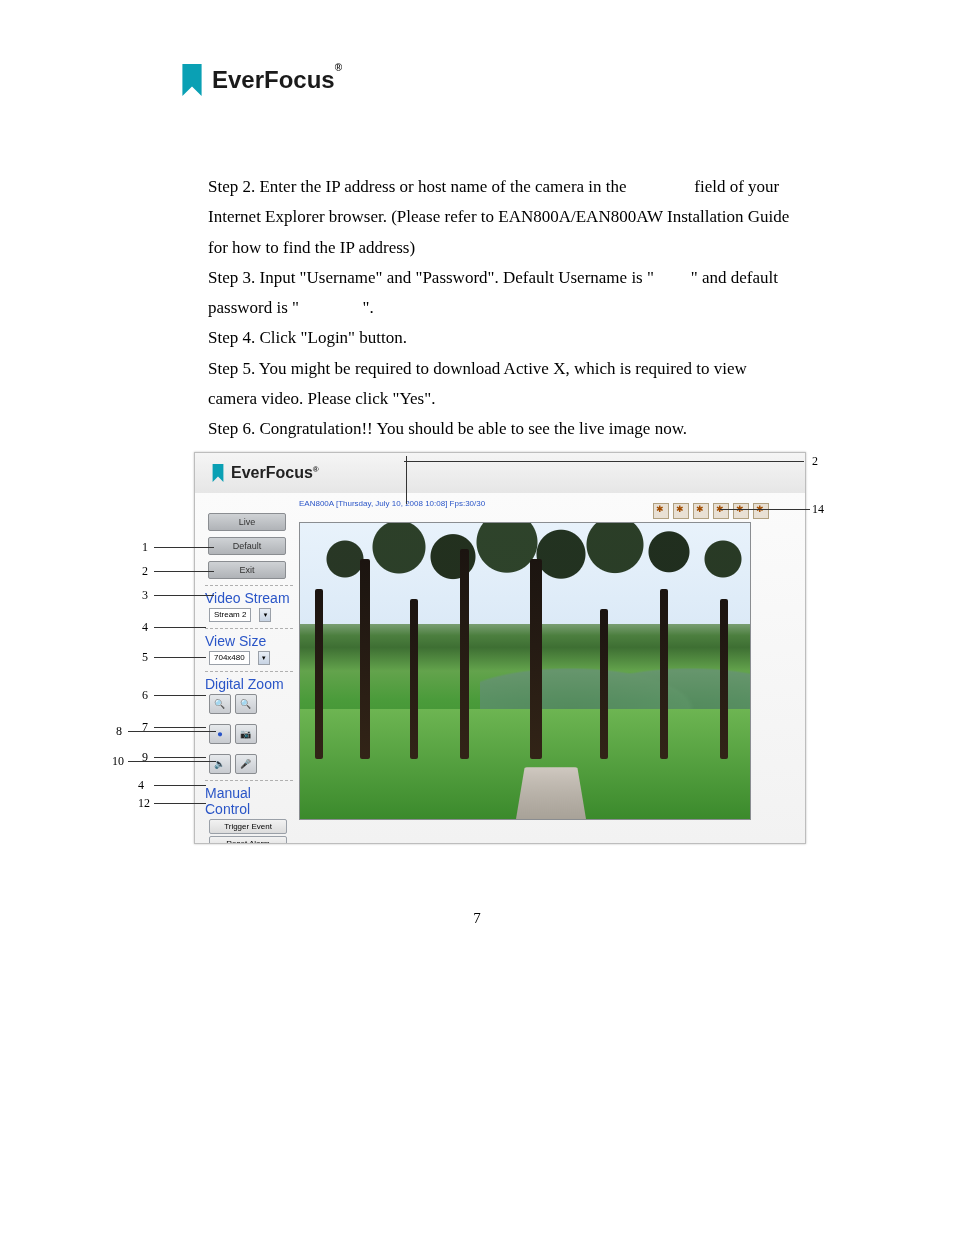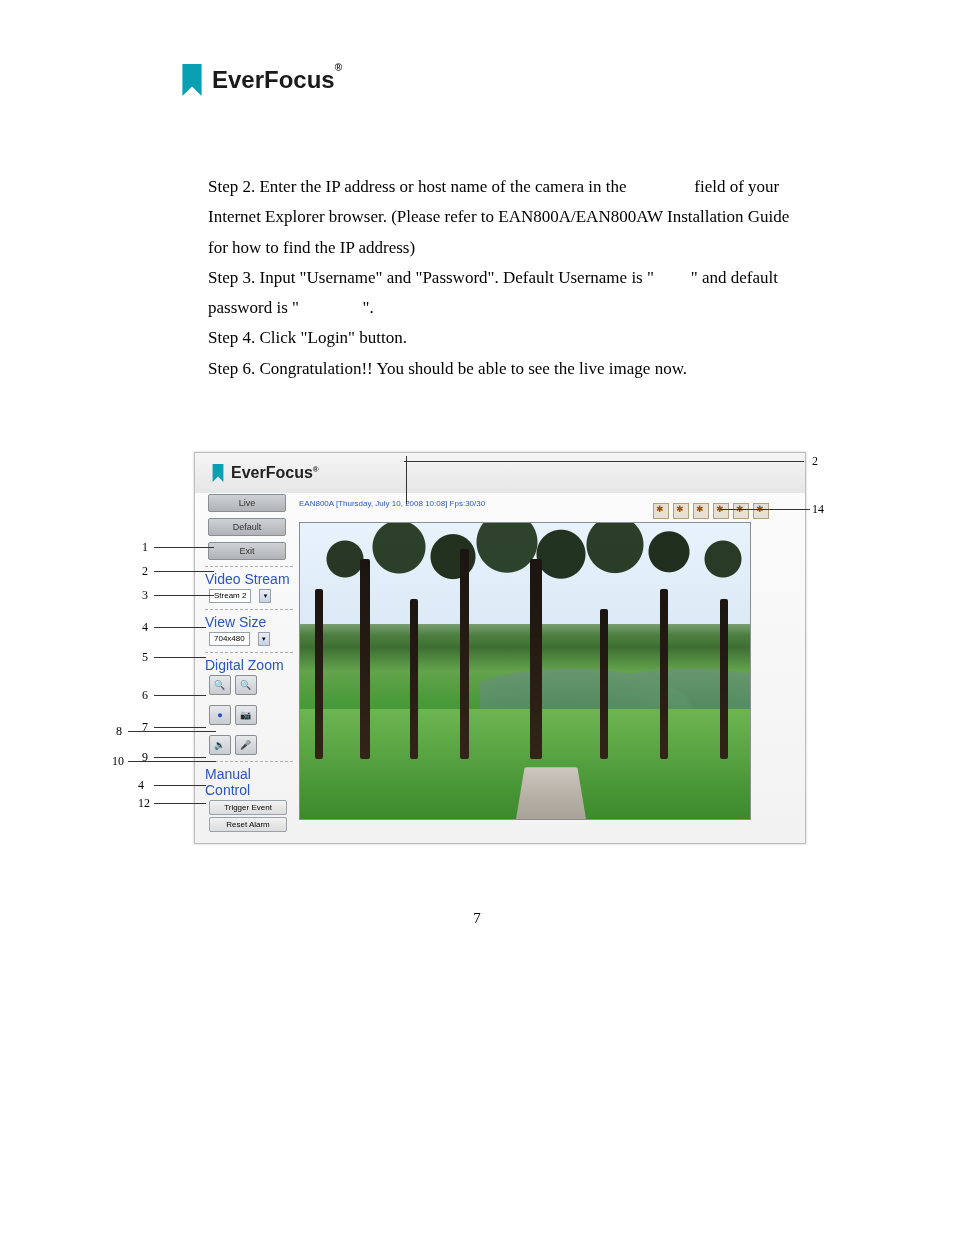--- a/index.html
+++ b/index.html
@@ -101,21 +101,21 @@
   .ui-brand .name {
     font-weight: bold; font-size: 16px; color:#222;
     font-family: Arial, sans-serif;
   }
   .ui-brand sup { font-size: 8px; }
   .ui-inner {
     display:flex;
   }
   .sidebar {
     width: 104px;
-    padding: 1px 6px 0 6px;
+    padding: 20px 6px 0 6px;
     box-sizing: border-box;
   }
   .sb-btn {
     display:block;
     width: 76px;
     margin: 0 auto 6px auto;
     font-size: 9px;
     text-align:center;
     line-height: 16px;
     height:16px;
@@ -296,20 +296,21 @@
   </div>
 
   <div class="body-text">
     <div>
       <span>Step 2. Enter the IP address or host name of the camera in the </span><span class="addr" style="color:transparent;">Address</span><span> field of your Internet Explorer browser. (Please refer to EAN800A/EAN800AW Installation Guide for how to find the IP address)</span>
     </div>
     <div>
       <span>Step 3. Input "Username" and "Password". Default Username is "</span><span style="color:transparent;">user1</span><span>" and default password is "</span><span style="color:transparent;">11111111</span><span>".</span>
     </div>
     <div>Step 4. Click "Login" button.</div>
+    <div>Step 5. You might be required to download Active X, which is required to view camera video. Please click "Yes".</div>
     <div>Step 6. Congratulation!! You should be able to see the live image now.</div>
   </div>
 
   <div class="figure">
 
     <div class="ui-frame">
       <div class="ui-brand">
         <div class="mark"></div>
         <div class="name">
           <span>EverFocus</span><sup>®</sup>

